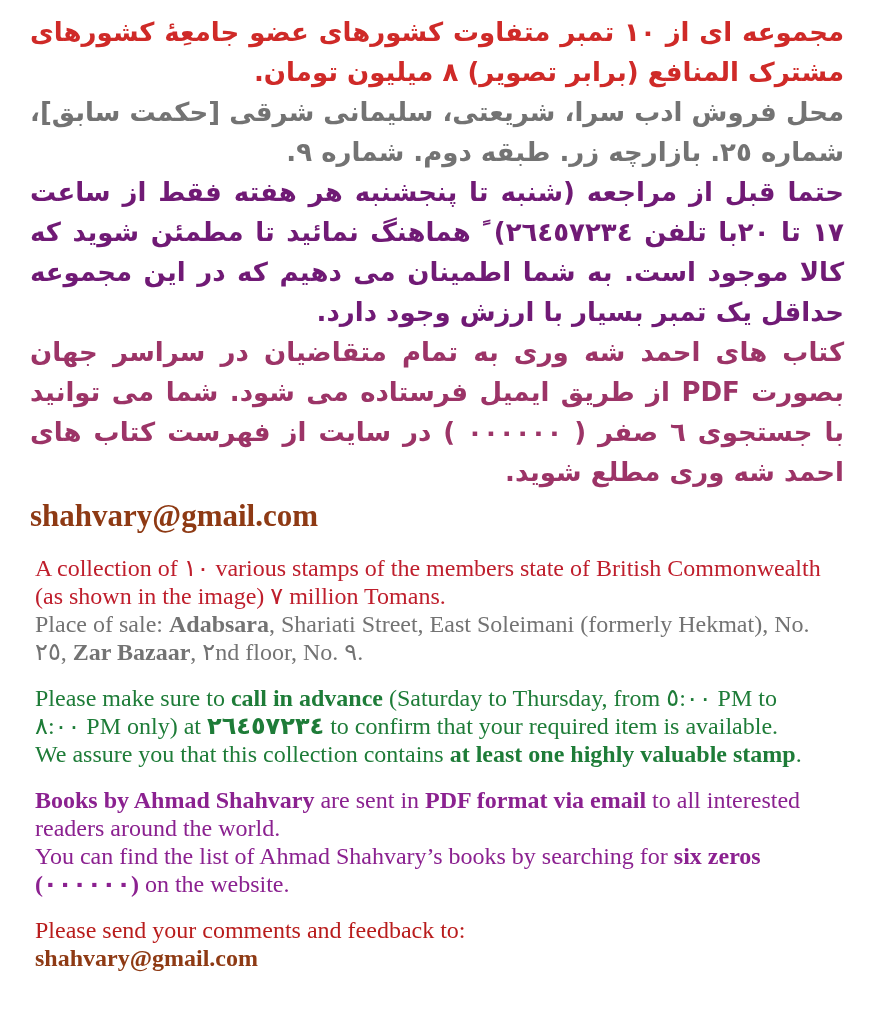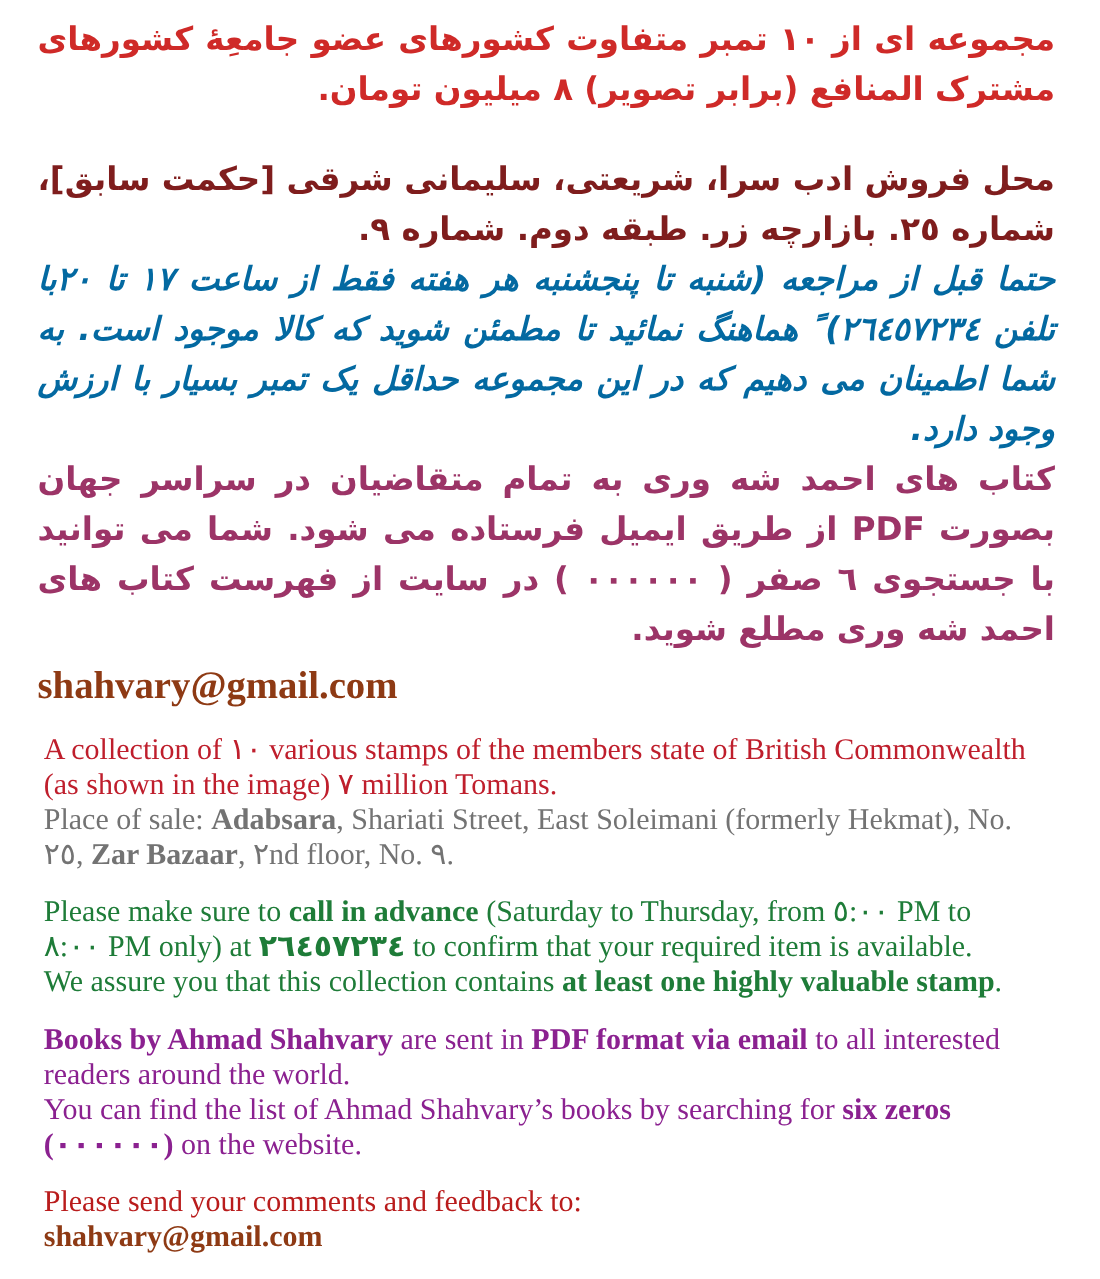--- a/index.html
+++ b/index.html
@@ -46,22 +46,22 @@
   .en p{margin:0;}
   .en b{font-weight:bold;}
 </style>
 </head>
 <body style="background: rgb(255, 255, 255);">
 
 <div class="page">
 
   <div class="fa">
     <p style="color: rgb(207, 42, 40);">مجموعه ای از ١٠ تمبر متفاوت کشورهای عضو جامعِۀ کشورهای مشترک المنافع (برابر تصویر) ٨ میلیون تومان.</p>
-    <p style="color: #7f1d1d; margin-top: 32px;">محل فروش ادب سرا، شریعتی، سلیمانی شرقی [حکمت سابق]، شماره ٢٥. بازارچه زر. طبقه دوم. شماره ٩.</p>
-    <p style="color: #0369a1; font-style: italic;">حتما قبل از مراجعه (شنبه تا پنجشنبه هر هفته فقط از ساعت ١٧ تا ٢٠با تلفن ٢٦٤٥٧٢٣٤) ً هماهنگ نمائید تا مطمئن شوید که کالا موجود است. به شما اطمینان می دهیم که در این مجموعه حداقل یک تمبر بسیار با ارزش وجود دارد.</p>
+    <p style="color: #737373;">محل فروش ادب سرا، شریعتی، سلیمانی شرقی [حکمت سابق]، شماره ٢٥. بازارچه زر. طبقه دوم. شماره ٩.</p>
+    <p style="color: #701a75;">حتما قبل از مراجعه (شنبه تا پنجشنبه هر هفته فقط از ساعت ١٧ تا ٢٠با تلفن ٢٦٤٥٧٢٣٤) ً هماهنگ نمائید تا مطمئن شوید که کالا موجود است. به شما اطمینان می دهیم که در این مجموعه حداقل یک تمبر بسیار با ارزش وجود دارد.</p>
     <p style="color: rgb(156, 52, 103);">کتاب های احمد شه وری به تمام متقاضیان در سراسر جهان بصورت PDF از طریق ایمیل فرستاده می شود. شما می توانید با جستجوی ٦ صفر ( ٠٠٠٠٠٠ ) در سایت از فهرست کتاب های احمد شه وری مطلع شوید.</p>
   </div>
 
   <div class="email-big" style="color: rgb(142, 58, 20);">shahvary@gmail.com</div>
 
   <div class="en">
 
     <div class="en-block">
       <p style="color: rgb(191, 30, 44);"><span>A collection of ١٠ various stamps of the members state of British Commonwealth (as shown in the image) ٧ million Tomans.</span></p>
       <p style="color: #737373;"><span>Place of sale: </span><b>Adabsara</b><span>, Shariati Street, East Soleimani (formerly Hekmat), No. ٢٥, </span><b>Zar Bazaar</b><span>, ٢nd floor, No. ٩.</span></p>

